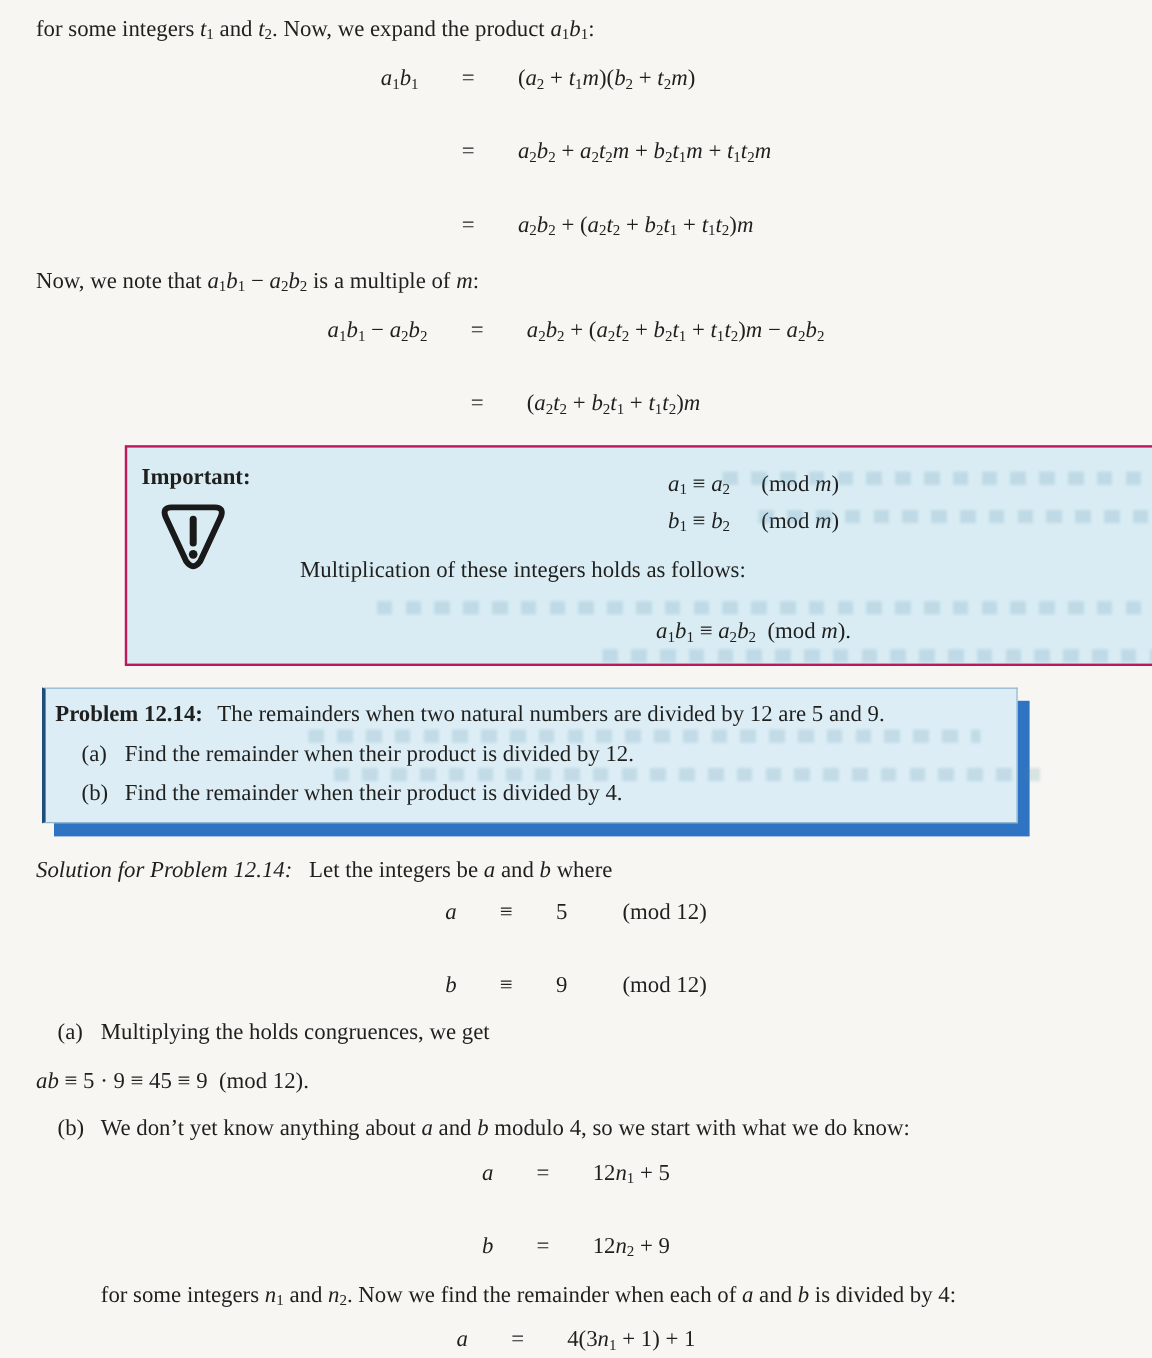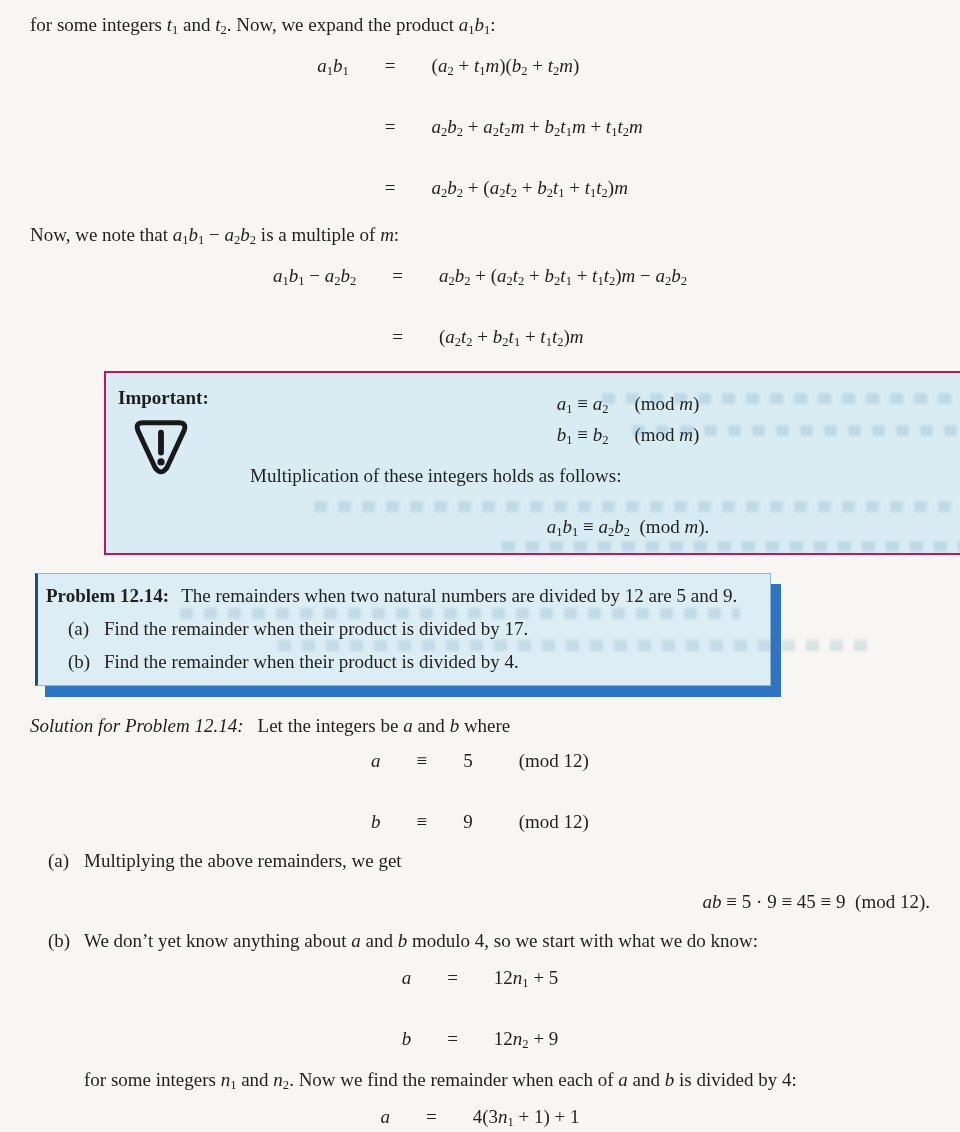--- a/index.html
+++ b/index.html
@@ -13,42 +13,42 @@
   sub { font-size:66%; line-height:0; vertical-align:-0.22em; }
   .content { padding:12px 30px 0 30px; position:relative; }
 
   
   .display-eq { display:grid; width:max-content; margin:0 auto; column-gap:13px; row-gap:6px; line-height:25px;gap:36px; }
   .eq3 { grid-template-columns:auto auto auto; }
   .eq4 { grid-template-columns:auto auto auto auto; }
   .display-eq .lhs { justify-self:end; }
   .display-eq .rhs, .display-eq .val { justify-self:start; }
   .display-eq .mod { justify-self:start; padding-left:10px; }
-  .center-eq { text-align:right; }
+  .center-eq { text-align:left; }
 
   .mt-eq1 { margin-top:16px; }
   .para   { }
 
   
   .important-box {
     position:relative; margin:22px 0 0 74px; width:920px;
     background:#d9ecf4; border:2px solid #be185d;
     padding:12px 16px 14px 12px;
     display:grid; grid-template-columns:126px 1fr; column-gap:6px;
   }
   .imp-label { font-weight:bold; }
   .warning-icon-wrap { margin:8px 0 0 16px; }
   .imp-intro { }
   .cong-grid { display:grid; grid-template-columns:auto auto; column-gap:26px; row-gap:6px; width:max-content; margin:6px auto 0; }
   .imp-middle { margin-top:16px; }
   .imp-concl { margin-top:26px; text-align:center; }
 
   
   .problem-box {
-    position:relative; margin:18px 0 0 5px; width:736px;
+    position:relative; margin:18px 0 0 5px; width:813px;
     background:#dcedf5;
     border:1px solid #8fb6cd;
     border-left:3px solid #1d4e79;
     box-shadow:10px 11px 0 0 #2e74c3;
     padding:9px 14px 11px 8px;
   }
   .prob-title { }
   .prob-bold { font-weight:bold; margin-right:12px; }
   .prob-part { display:grid; grid-template-columns:36px 1fr; margin:8px 0 0 22px; }
 
@@ -128,21 +128,21 @@
   </div>
 
   <div class="problem-box">
     <div class="bleed" style="top:34px; right:30px; width:560px;"></div>
     <div class="bleed" style="top:66px; left:240px; width:600px;"></div>
     <p class="prob-title">
       <span class="prob-bold">Problem 12.14:</span><span>The remainders when two natural numbers are divided by 12 are 5 and 9.</span>
     </p>
     <div class="prob-part">
       <span>(a)</span>
-      <span>Find the remainder when their product is divided by 17.</span>
+      <span>Find the remainder when their product is divided by 12.</span>
     </div>
     <div class="prob-part">
       <span>(b)</span>
       <span>Find the remainder when their product is divided by 4.</span>
     </div>
   </div>
 
   <p class="sol-lead">
     <span class="sol-italic">Solution for Problem 12.14:</span><span>Let the integers be <i>a</i> and <i>b</i> where</span>
   </p>
@@ -153,21 +153,21 @@
     <span class="val">5</span>
     <span class="mod">(mod 12)</span>
     <span class="lhs"><i>b</i></span>
     <span class="rel">≡</span>
     <span class="val">9</span>
     <span class="mod">(mod 12)</span>
   </div>
 
   <div class="list-part">
     <span>(a)</span>
-    <span>Multiplying the above remainders, we get</span>
+    <span>Multiplying the holds congruences, we get</span>
   </div>
 
   <p class="center-eq part-eq"><i>ab</i> ≡ 5 · 9 ≡ 45 ≡ 9 (mod 12).</p>
 
 
   <div class="list-part">
     <span>(b)</span>
     <span>We don’t yet know anything about <i>a</i> and <i>b</i> modulo 4, so we start with what we do know:</span>
   </div>
 

